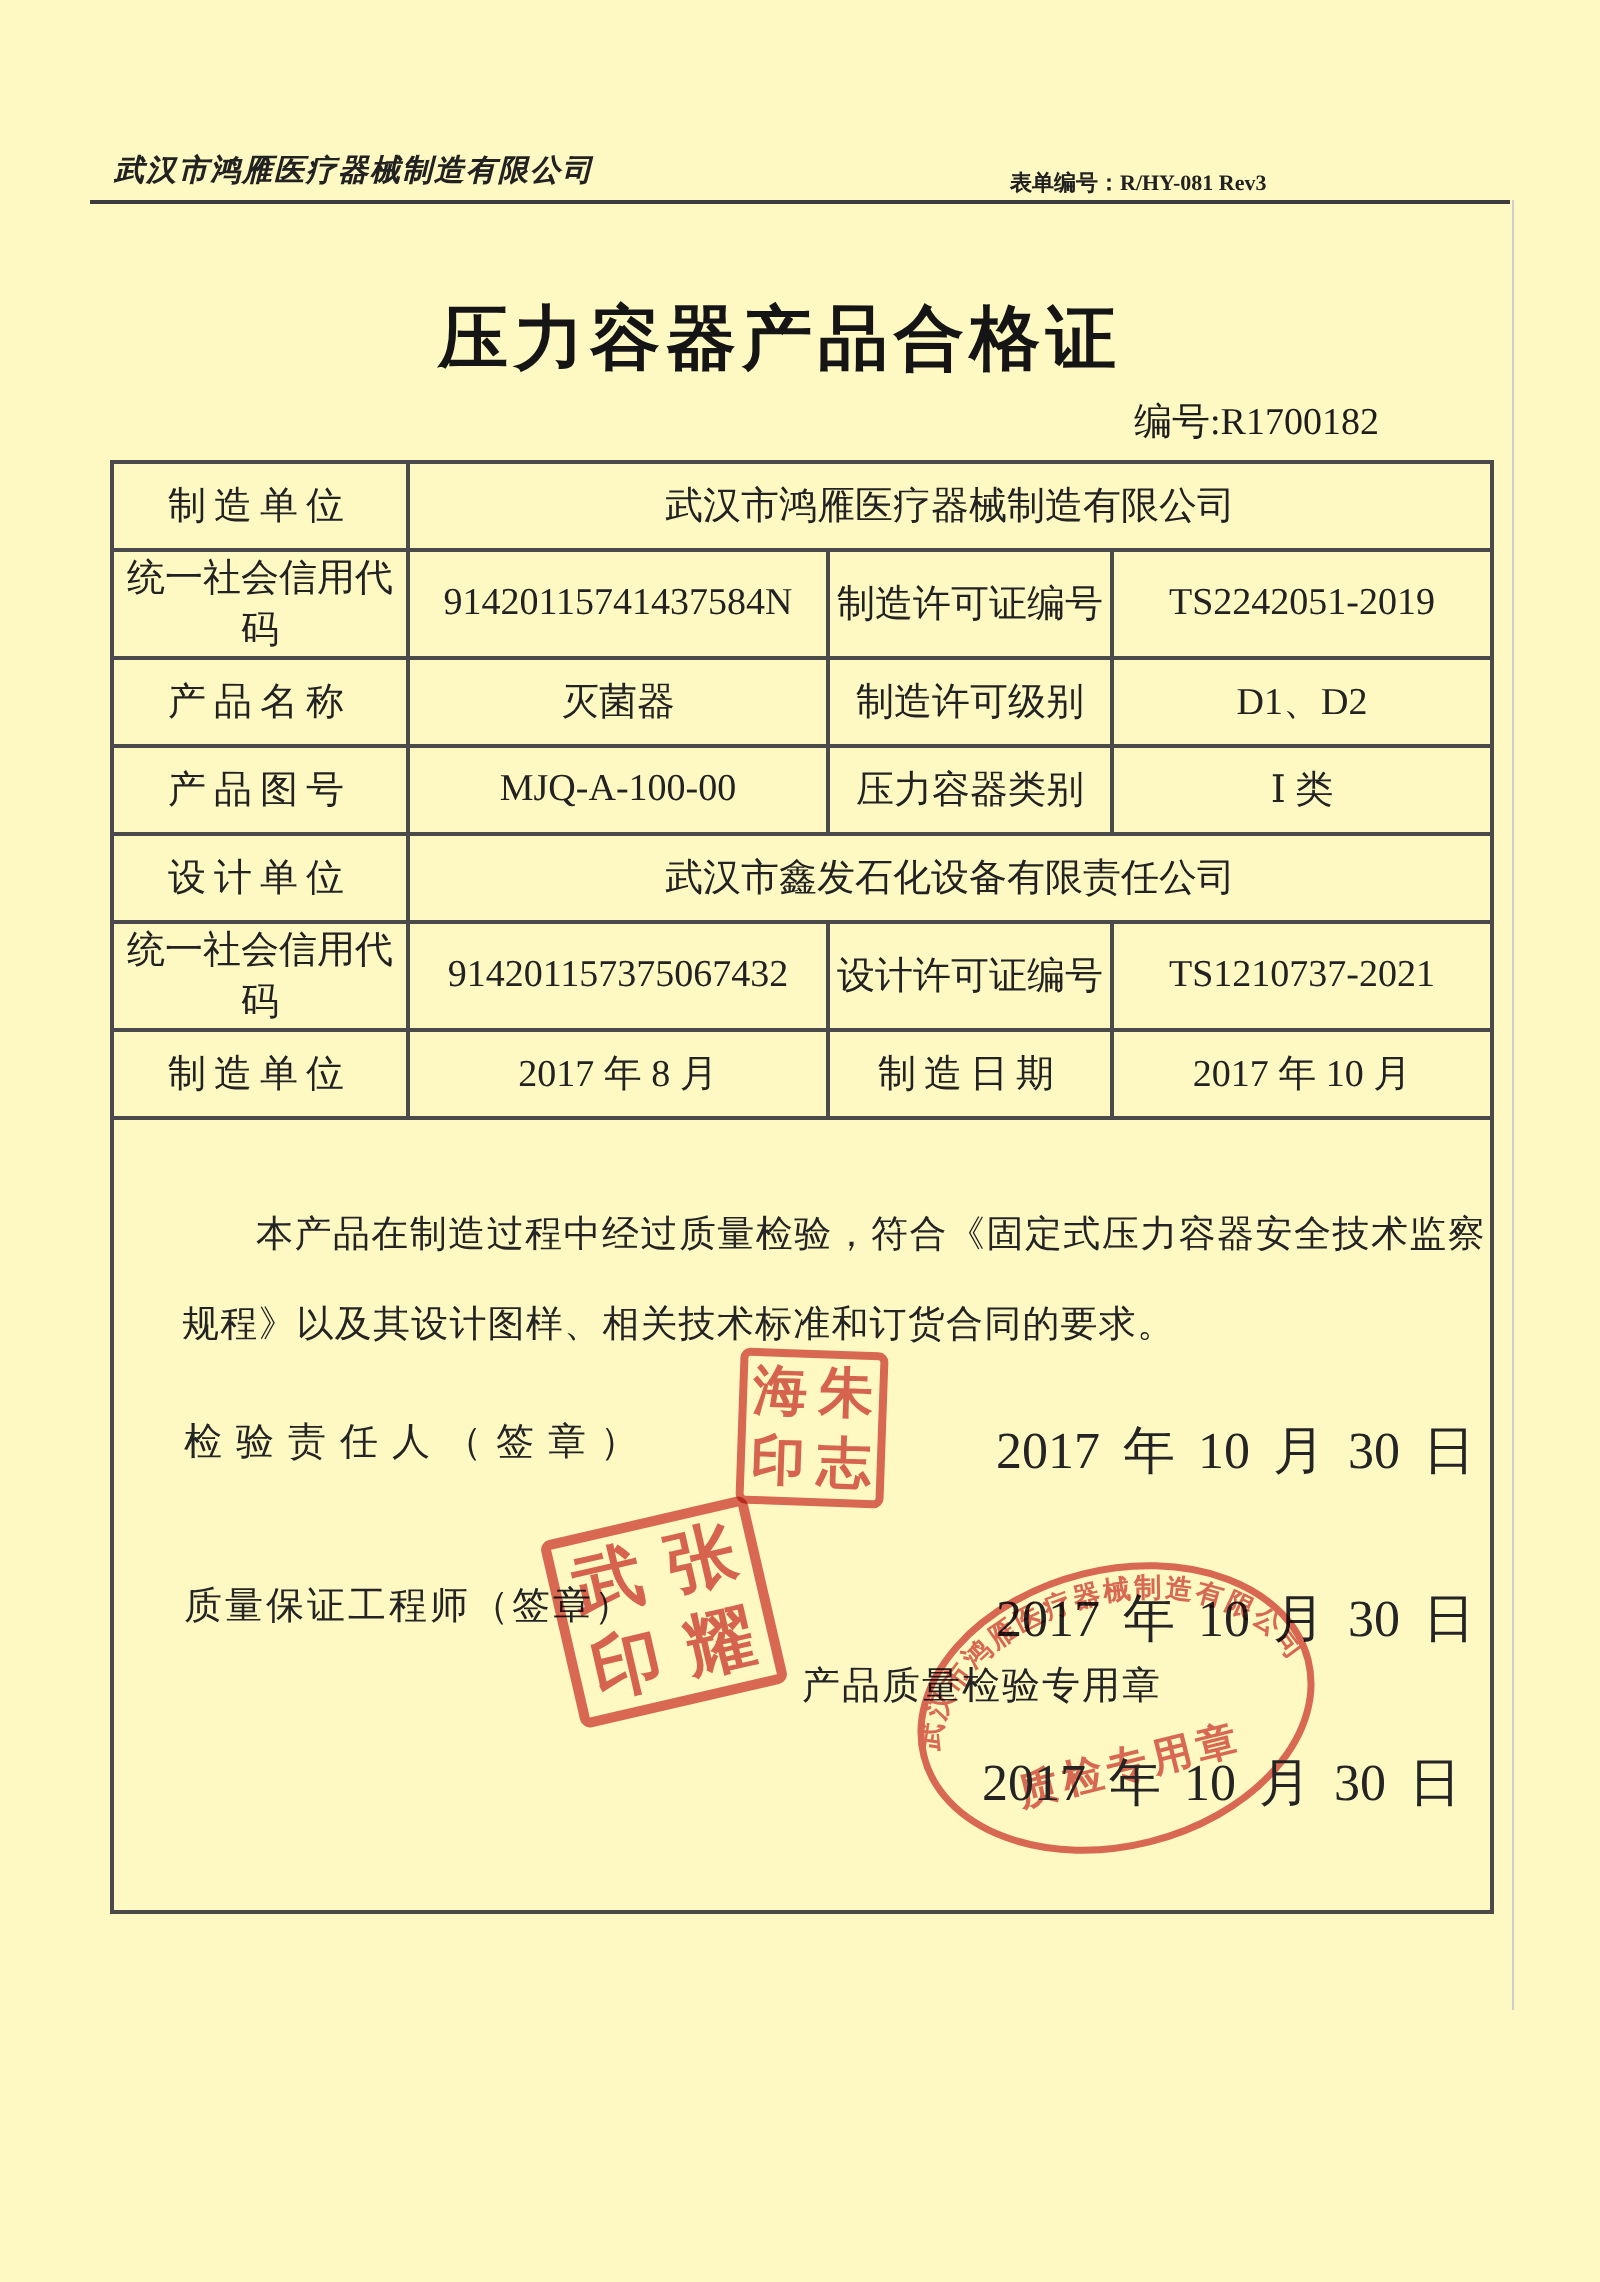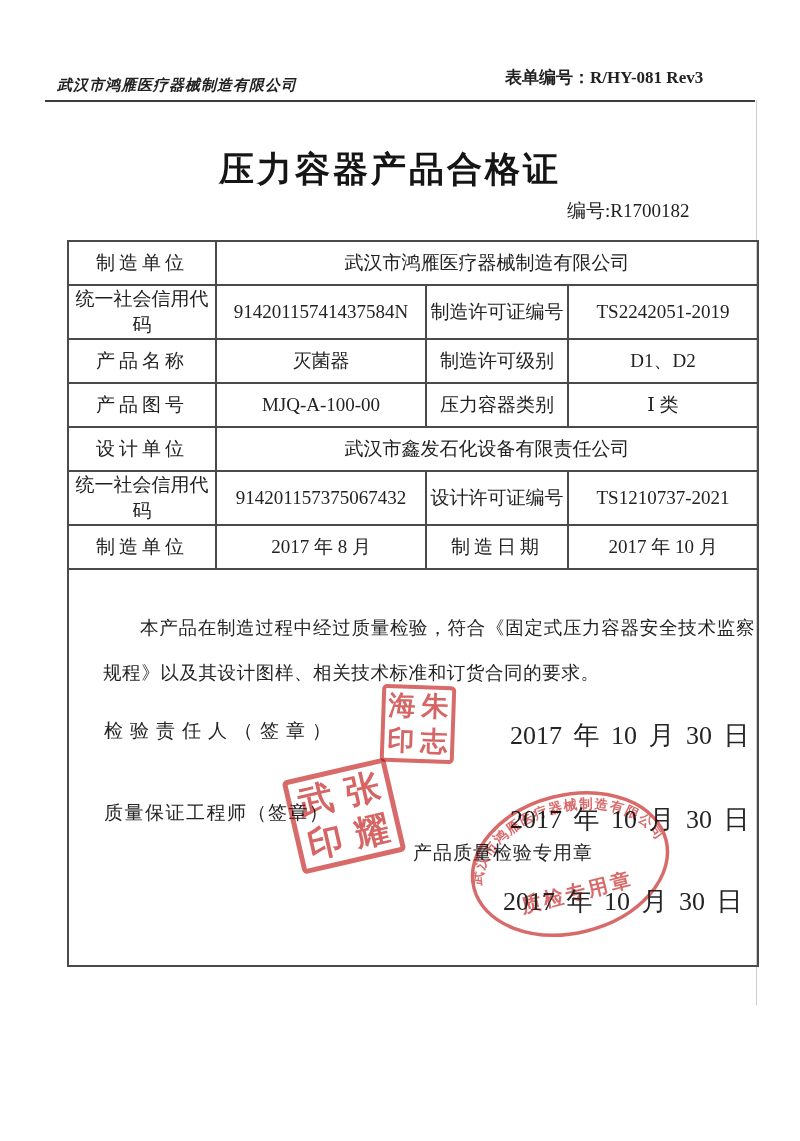--- a/index.html
+++ b/index.html
@@ -1,32 +1,32 @@
 <!DOCTYPE html>
 <html><head>
 <meta charset="utf-8">
 <style>
   html,body{margin:0;padding:0;background:#e9e7e4;}
   .page{
     position:relative;width:800px;height:1141px;margin:0 auto;
-    background:#ffffff;color:#2a2a2a;overflow:hidden;
+    background:#fef9c3;color:#2a2a2a;overflow:hidden;
     font-family:"Liberation Serif","DejaVu Serif",serif;
   }
   .abs{position:absolute;}
   
   .hdr-company{left:57px;top:76px;font-size:15px;font-weight:bold;font-style:italic;letter-spacing:1px;color:#222;}
-  .hdr-form{left:505px;top:66px;font-size:17px;font-weight:bold;color:#222;}
+  .hdr-form{left:505px;top:84px;font-size:11px;font-weight:bold;color:#222;}
   .hdr-rule{left:45px;top:100px;width:710px;height:2px;background:#3c3c3c;}
   .scan-edge{left:756px;top:100px;width:1px;height:905px;background:#cfcdca;}
   
   .title{left:0;top:146px;width:780px;text-align:center;font-size:35px;font-weight:900;
          letter-spacing:3px;color:#151515;font-family:"Liberation Sans","DejaVu Sans",sans-serif;}
   .cert-no{left:567px;top:198px;font-size:19px;color:#1d1d1d;}
   
-  table.cert{position:absolute;left:55px;top:240px;width:690px;border-collapse:collapse;table-layout:fixed;margin-left:12px;}
+  table.cert{position:absolute;left:55px;top:230px;width:690px;border-collapse:collapse;table-layout:fixed;}
   table.cert td{border:2px solid #4a4a4a;text-align:center;vertical-align:middle;
                 font-size:19px;color:#222;padding:0 2px;overflow:hidden;}
   td.lbl{letter-spacing:4px;}
   td.lbl-long{font-size:16.5px;letter-spacing:0;}
   td.lbl-mid{font-size:18px;letter-spacing:0;}
   td.val-small{font-size:17.5px;}
   tr.r{height:44px;}
   td.bigcell{height:395px;position:relative;padding:0;}
   
   .statement{position:absolute;left:34px;top:36px;width:652px;text-indent:2em;

